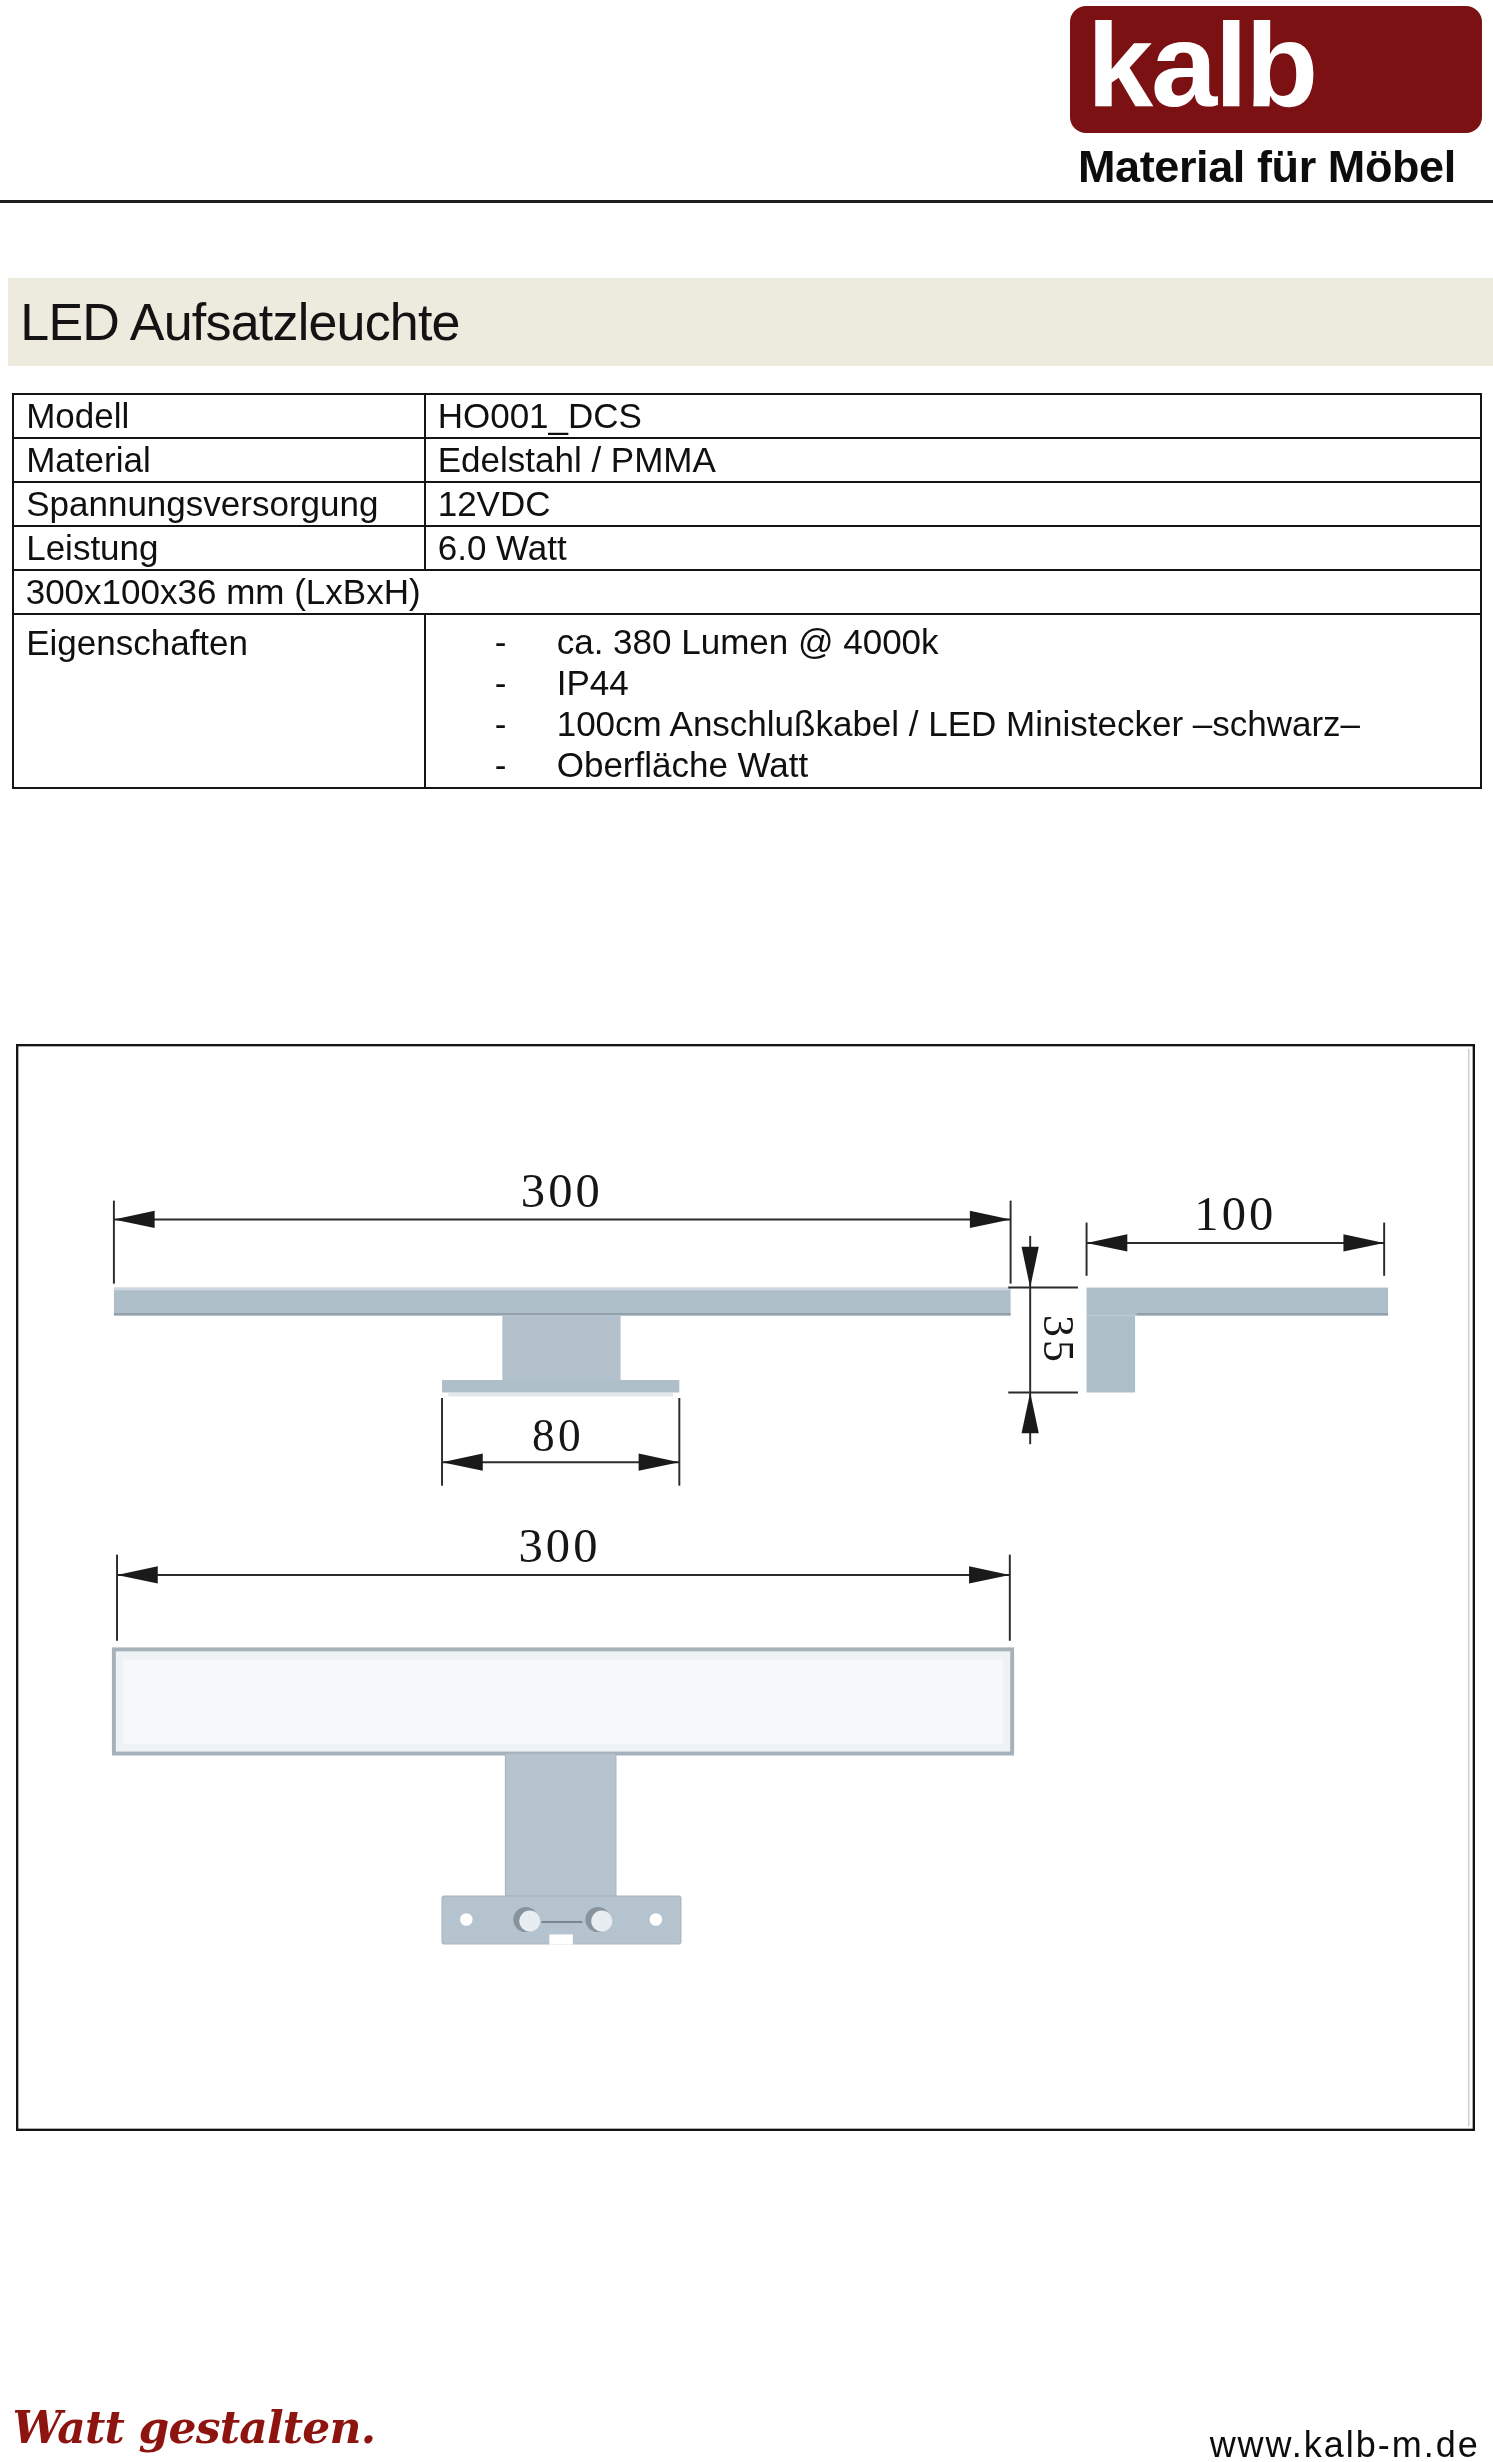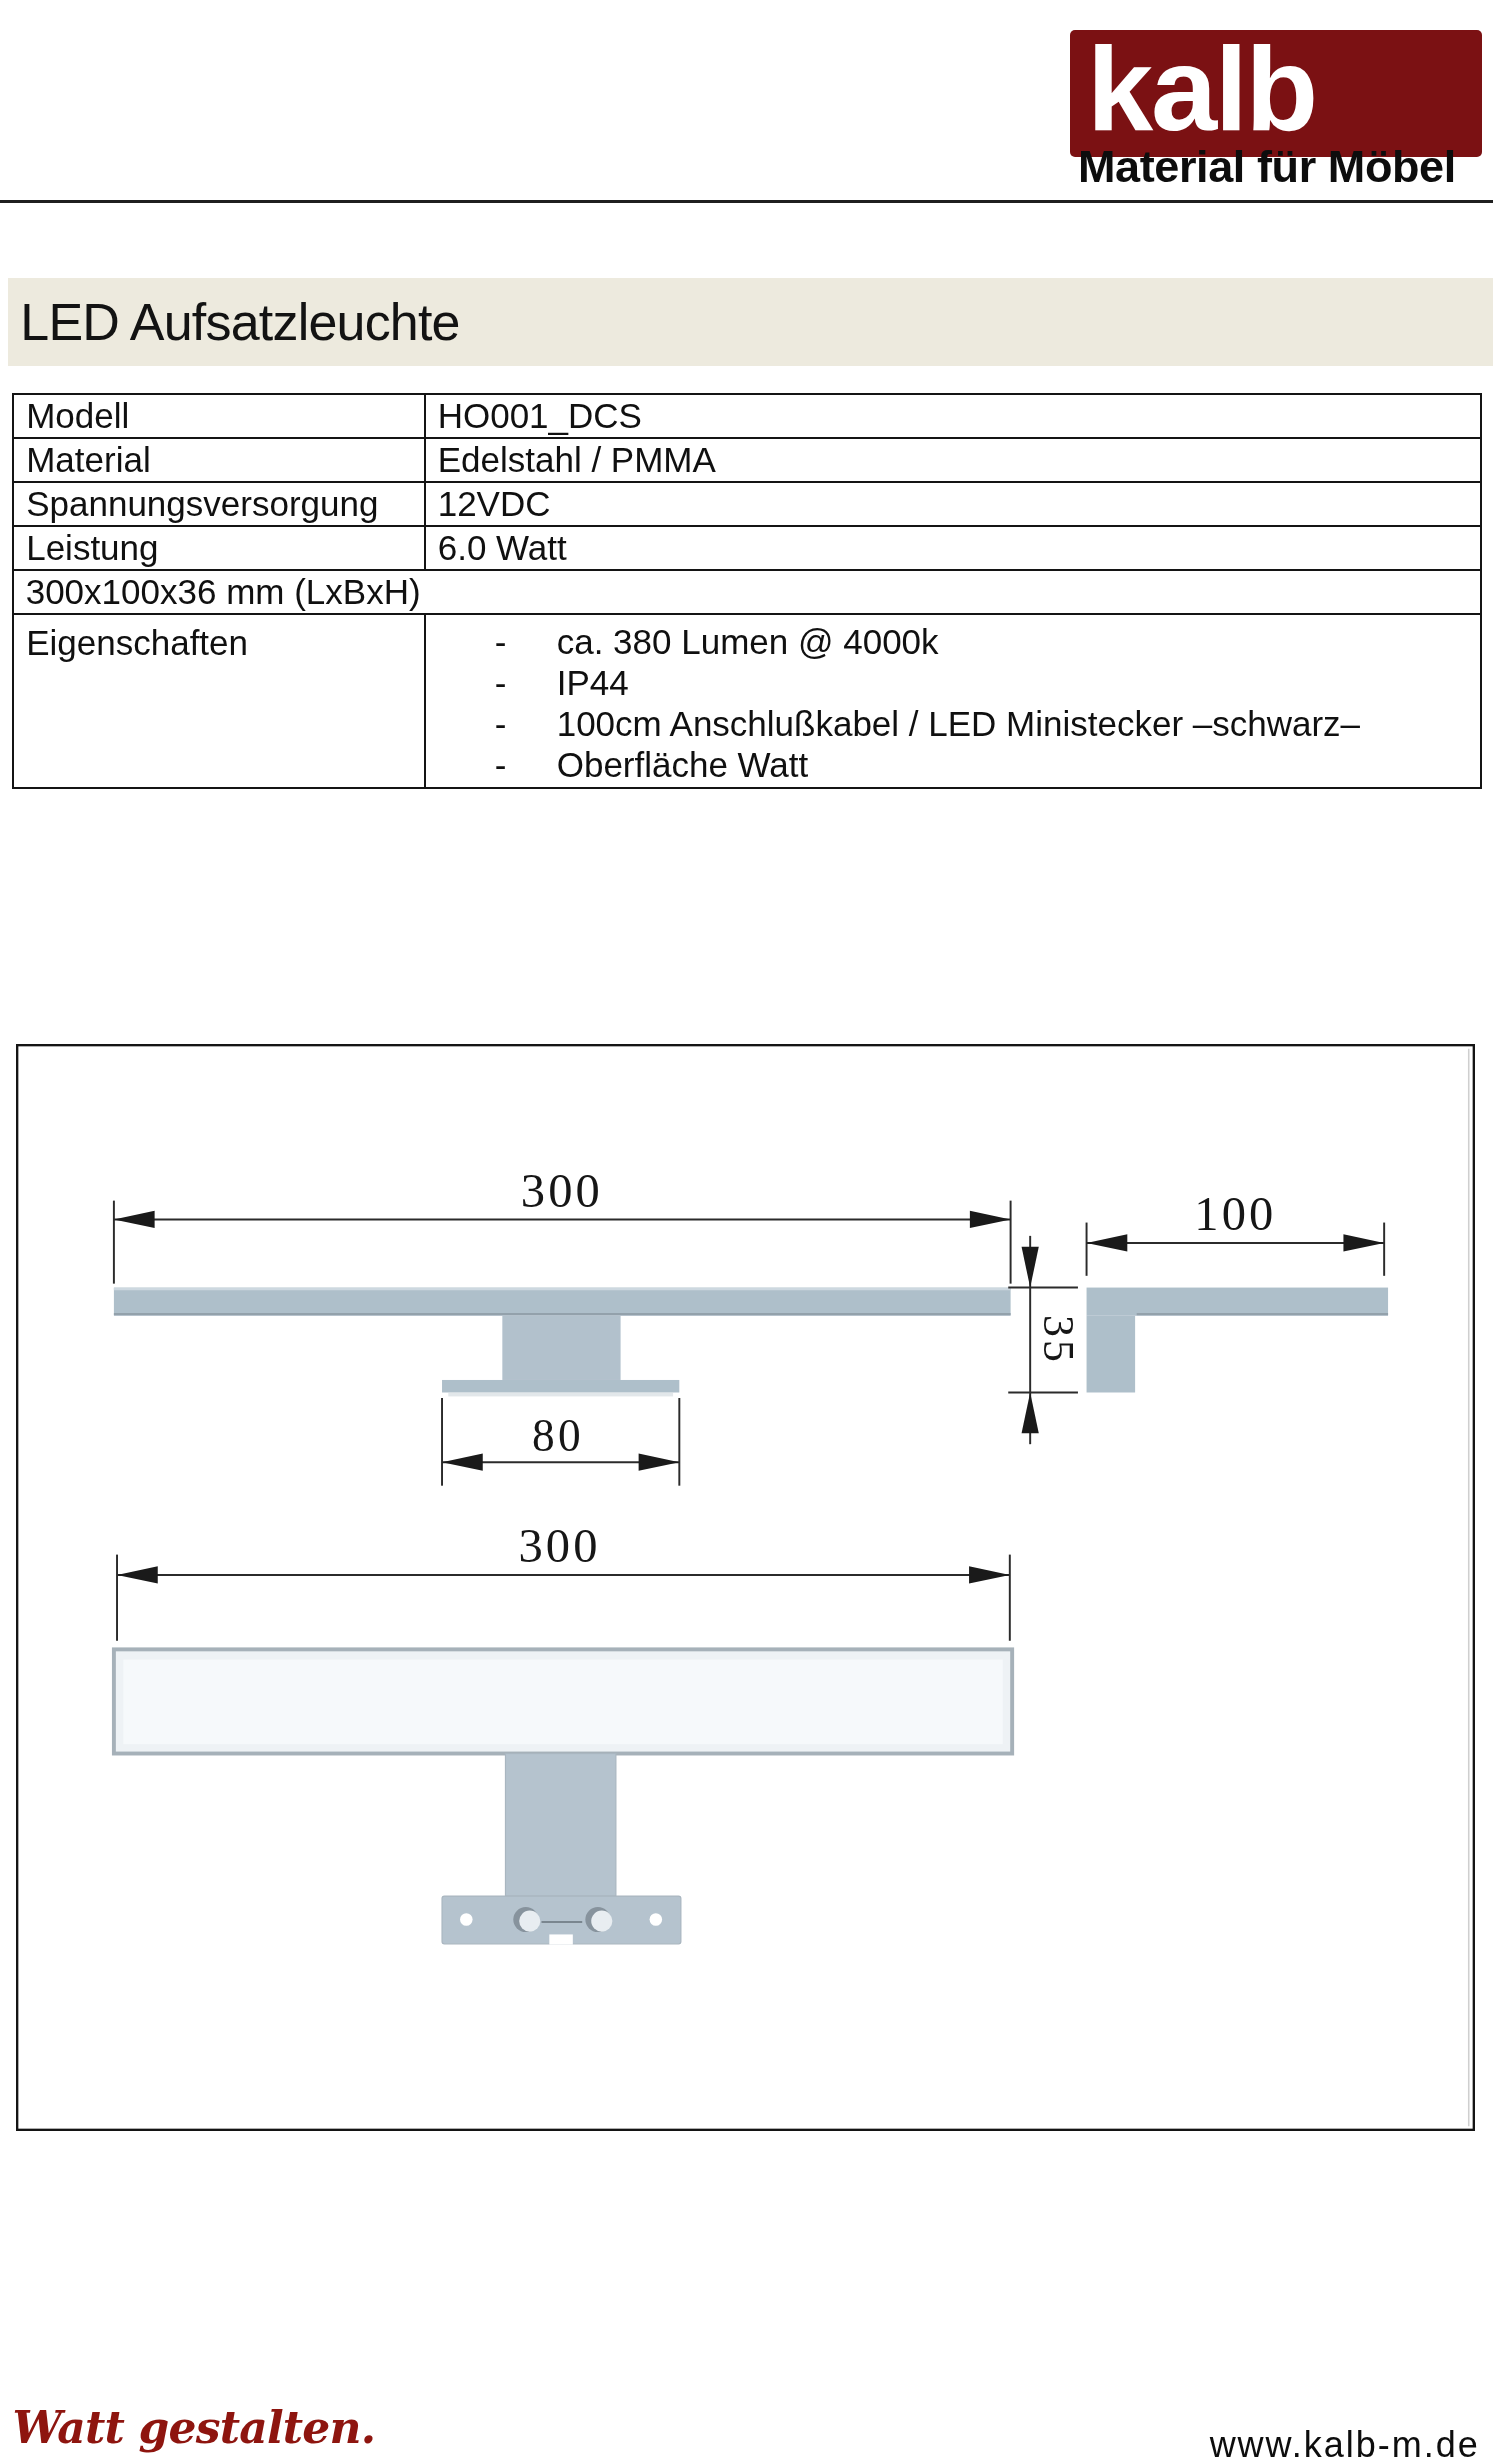--- a/index.html
+++ b/index.html
@@ -6,21 +6,21 @@
   #page{
     position:relative;
     width:1493px;height:2462px;
     background:#ffffff;
     font-family:"Liberation Sans", sans-serif;
     overflow:hidden;
   }
   
   .logo-box{
     position:absolute;left:1070px;top:6.3px;width:412px;height:127px;
-    background:#7b1113;border-radius:5px;margin-top:24px;
+    background:#7b1113;border-radius:16px;
   }
   .logo-text{
     position:absolute;left:17px;bottom:9.4px;
     color:#ffffff;font-size:119px;font-weight:700;line-height:1;
     letter-spacing:-2.3px;
   }
   .logo-tagline{
     position:absolute;left:1078px;top:141px;
     color:#0d0d0d;font-size:45px;font-weight:700;letter-spacing:-0.4px;
     white-space:nowrap;

